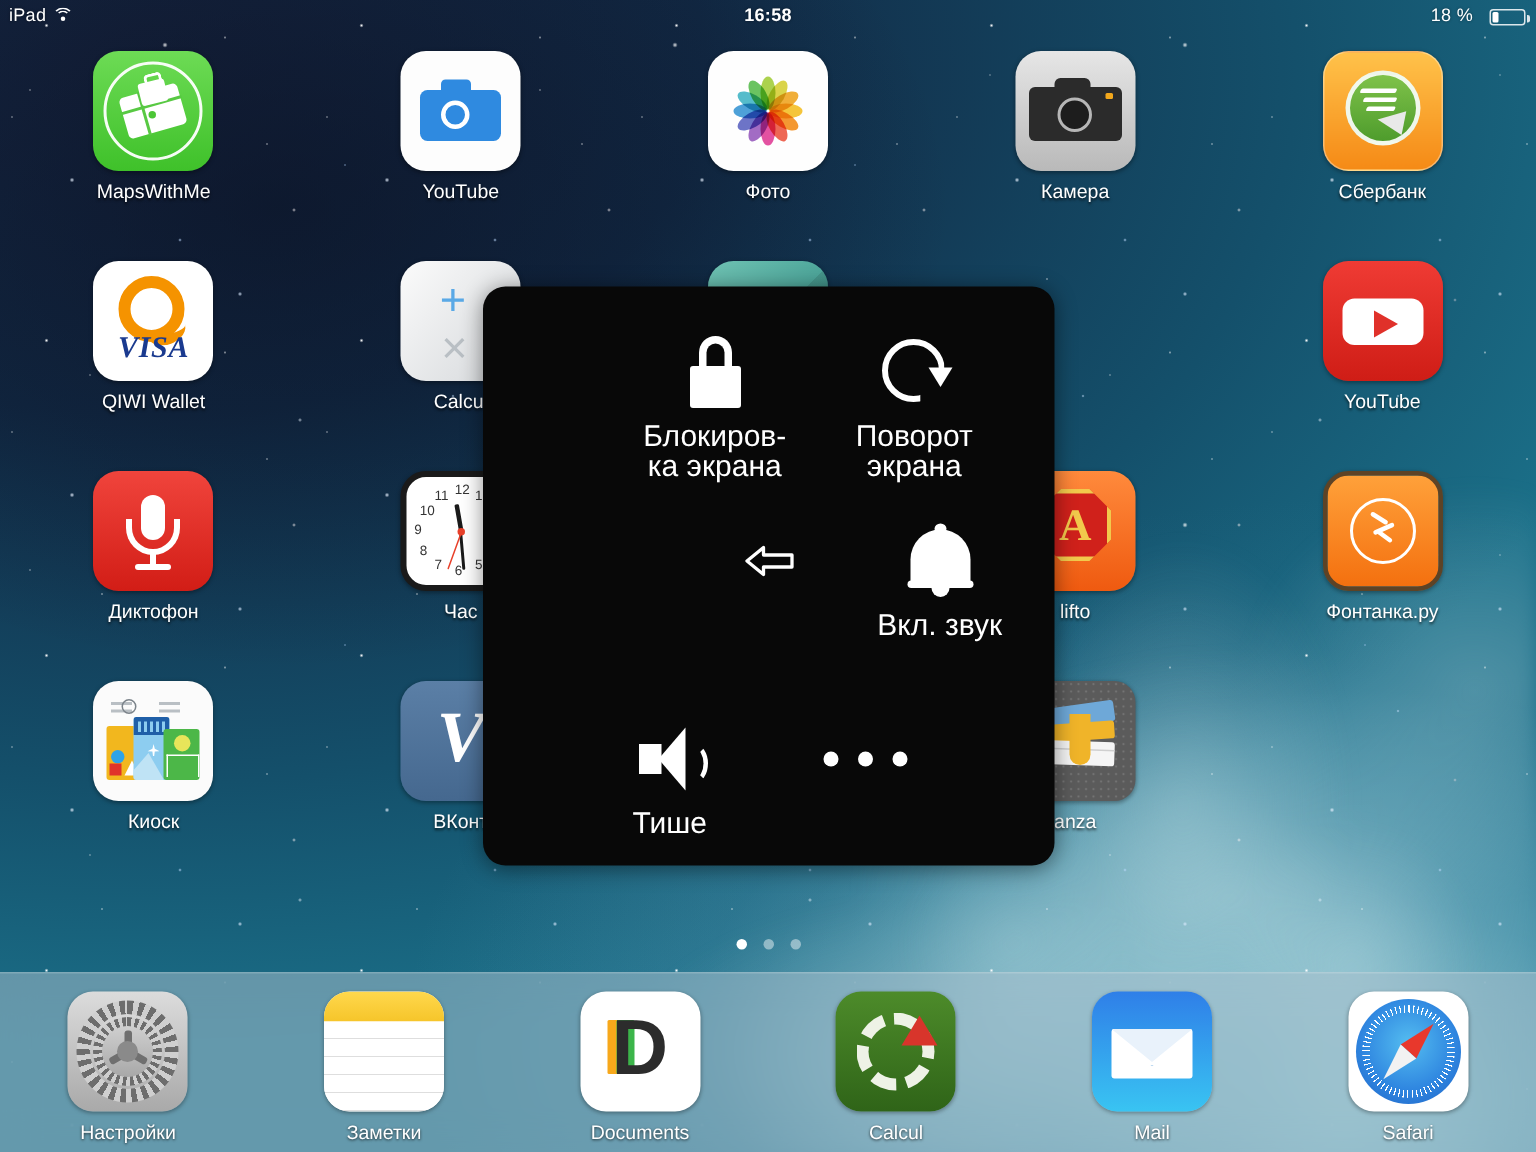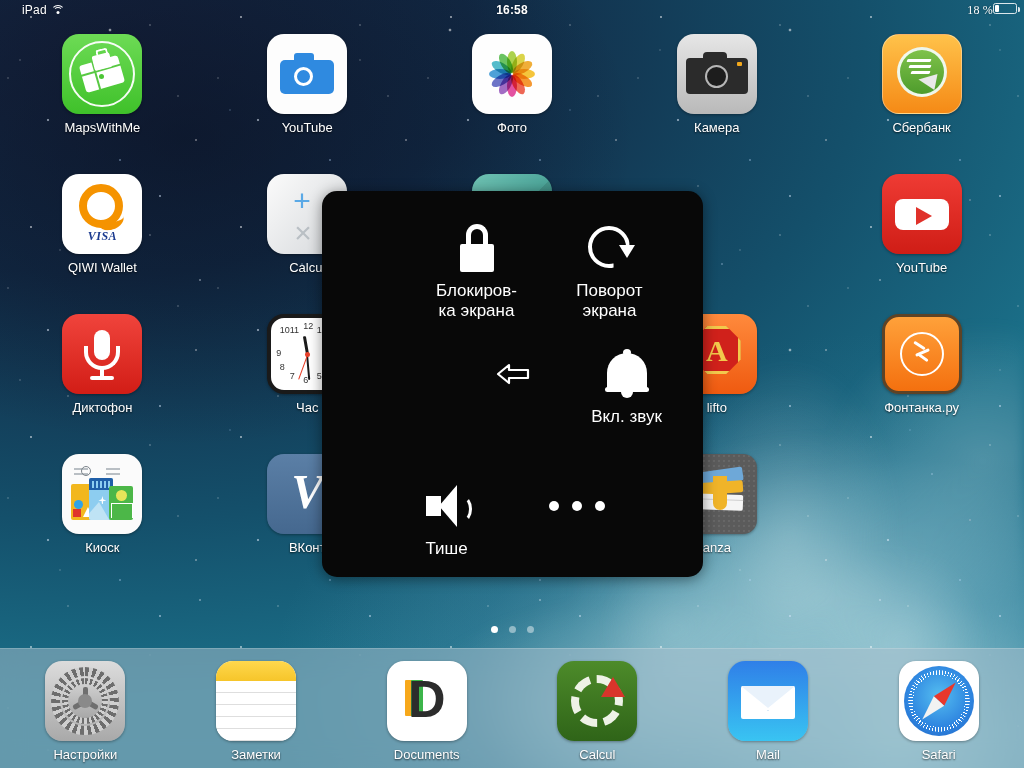--- a/index.html
+++ b/index.html
@@ -77,23 +77,23 @@
   }
 
   
   .statusbar {
     position: absolute; top: 0; left: 0; right: 0; height: 20px;
     display: flex; align-items: center;
     color: #fff; font-size: 12px; letter-spacing: .2px;
     text-shadow: 0 0 2px rgba(0,0,0,.45);
     z-index: 40;
   }
-  .sb-left { display: flex; align-items: center; gap: 5px; padding-left: 22px; }
+  .sb-left { display: flex; align-items: center; gap: 5px; padding-left: 6px; }
   .sb-center { position: absolute; left: 0; right: 0; text-align: center; font-weight: 600; font-size: 12px; }
-  .sb-right { position: absolute; right: 7px; display: flex; align-items: flex-start; gap: 0; font-family: Liberation Serif, serif; }
+  .sb-right { position: absolute; right: 7px; display: flex; align-items: flex-end; gap: 11px; }
   .wifi-icon { display: inline-block; width: 13px; height: 11px; position: relative; }
   .wifi-icon i {
     position: absolute; left: 50%; transform: translateX(-50%);
     border: 1.4px solid #fff; border-bottom-color: transparent;
     border-left-color: transparent; border-right-color: transparent;
     border-radius: 50%;
   }
   .wifi-icon i:nth-child(1) { width: 12px; height: 12px; top: 0px; }
   .wifi-icon i:nth-child(2) { width: 7px;  height: 7px;  top: 2.6px; }
   .wifi-icon i:nth-child(3) {
@@ -234,21 +234,21 @@
     position:absolute; left:17px; top:10px; width:44px; height:44px;
     border: 8px solid #f59300; border-radius:50%; box-sizing:border-box;
   }
   .ic-qiwi .tail {
     position:absolute; left:36px; top:36px; width:26px; height:13px;
     border-bottom: 7px solid #f59300; border-radius: 0 0 60% 40%;
     transform: rotate(-8deg);
   }
   .ic-qiwi .visa {
     position:absolute; left:0; right:0; bottom:10px; text-align:center;
-    color:#1a3a8f; font-size:12px; font-weight:bold; font-style:italic;
+    color:#1a3a8f; font-size:20px; font-weight:bold; font-style:italic;
     font-family:"Liberation Serif", serif; letter-spacing:.5px;
   }
 
   .ic-calc { background: linear-gradient(130deg, #fbfbfb, #d4d7da); }
   .ic-calc .plus, .ic-calc .times {
     position:absolute; font-size:30px; line-height:1; font-weight:300;
   }
   .ic-calc .plus { color:#5aa9e6; left:26px; top:12px; }
   .ic-calc .times { color:#b9bfc4; left:27px; top:44px; }
 
@@ -477,21 +477,21 @@
   .dock .row { height: 120px; padding-top: 12px; box-sizing: border-box; }
 
   
   .at-panel {
     position:absolute; left:322px; top:191px; width:381px; height:386px;
     background:#080808; border-radius:15px; z-index: 30;
     box-shadow: 0 2px 14px rgba(0,0,0,.45);
   }
   .at-item { position:absolute; text-align:center; color:#fff; }
   .at-label {
-    font-size:17px; line-height:20px; color:#fff;
+    font-size:20px; line-height:20px; color:#fff;
     font-family:"Liberation Sans", sans-serif; white-space: pre-line;
   }
   .at-glyph { height:66px; display:flex; align-items:center; justify-content:center; }
 
   
   .g-lock { position:relative; width:40px; height:48px; }
   .g-lock .shackle {
     position:absolute; left:9px; top:0; width:22px; height:22px;
     border: 5px solid #fff; border-bottom:none; border-radius: 11px 11px 0 0;
     box-sizing:border-box;
@@ -705,21 +705,21 @@
           <div class="face" id="clockface">
               <span class="num" style="left: 45.5px; top: 6.61731px;">1</span>
               <span class="num" style="left: 55.3827px; top: 16.5px;">2</span>
               <span class="num" style="left: 59px; top: 30px;">3</span>
               <span class="num" style="left: 55.3827px; top: 43.5px;">4</span>
               <span class="num" style="left: 45.5px; top: 53.3827px;">5</span>
               <span class="num" style="left: 32px; top: 57px;">6</span>
               <span class="num" style="left: 18.5px; top: 53.3827px;">7</span>
               <span class="num" style="left: 8.61731px; top: 43.5px;">8</span>
               <span class="num" style="left: 5px; top: 30px;">9</span>
-              <span class="num" style="left: 8.61731px; top: 7px;">10</span>
+              <span class="num" style="left: 8.61731px; top: 17px;">10</span>
               <span class="num" style="left: 18.5px; top: 6.61731px;">11</span>
               <span class="num" style="left: 32px; top: 3px;">12</span>
             </div>
           <div class="hand h-hour"></div>
           <div class="hand h-min"></div>
           <div class="hand h-sec"></div>
           <div class="pin"></div>
         </div>
         <div class="applabel">Час</div>
       </div>

